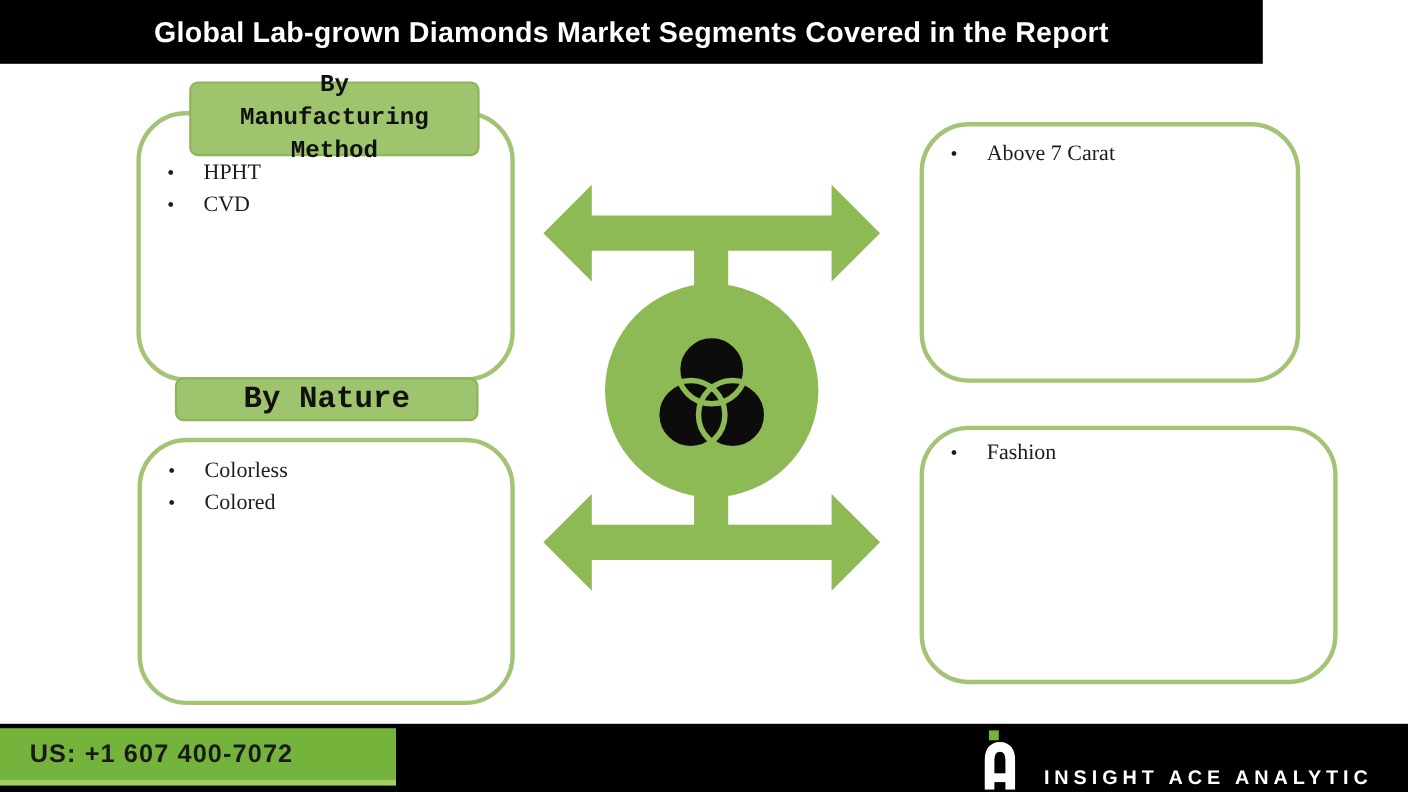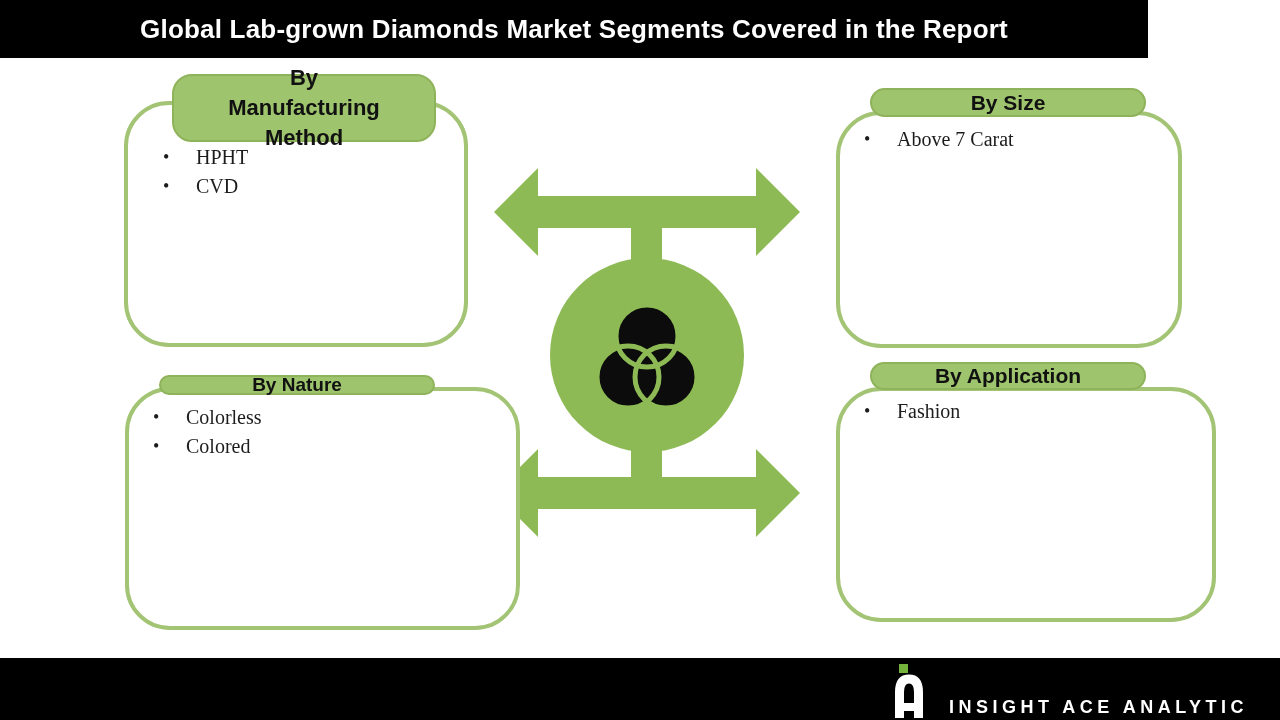--- a/index.html
+++ b/index.html
@@ -28,38 +28,38 @@
     font-family:"Liberation Sans",sans-serif;
   }
 
   
   .seg-box{
     position:absolute;background:#ffffff;border:4px solid var(--box-border);
     border-radius:45px;
   }
   .seg-box.pos1{left:124px;top:101px;width:344px;height:246px;}
   .seg-box.pos2{left:836px;top:111px;width:346px;height:237px;}
-  .seg-box.pos3{left:125px;top:387px;width:395px;height:243px;}
+  .seg-box.pos3{left:125px;top:398px;width:343px;height:243px;}
   .seg-box.pos4{left:836px;top:387px;width:380px;height:235px;}
 
   .seg-tab{
     position:absolute;background:var(--tab-fill);border:2px solid var(--tab-border);
-    border-radius:20px;display:flex;align-items:center;justify-content:center;
-    text-align:center;font-family:Liberation Sans, sans-serif;font-weight:bold;
+    border-radius:8px;display:flex;align-items:center;justify-content:center;
+    text-align:center;font-family:Liberation Mono, monospace;font-weight:bold;
     color:#111111;z-index:5;
   }
   .seg-tab.tab1{left:172px;top:74px;width:264px;height:68px;font-size:22px;line-height:30px;padding:0 40px;}
   .seg-tab.tab2{left:870px;top:88px;width:276px;height:29px;font-size:21px;}
-  .seg-tab.tab3{left:159px;top:375px;width:276px;height:20px;font-size:19px;}
+  .seg-tab.tab3{left:159px;top:343px;width:276px;height:40px;font-size:28px;}
   .seg-tab.tab4{left:870px;top:362px;width:276px;height:28px;font-size:21px;}
 
   .seg-list{list-style:none;font-family:"Liberation Serif",serif;font-size:20px;color:#1c1c1c;}
   .seg-list li{display:flex;line-height:24px;margin-bottom:5px;padding-left:24px;}
   .seg-list li::before{content:"\2022";width:33px;flex:0 0 33px;font-size:18px;}
-  .seg-box.pos1 .seg-list{padding-top:40px;padding-left:11px;}
+  .seg-box.pos1 .seg-list{padding-top:40px;}
   .seg-box.pos2 .seg-list{padding-top:12px;}
   .seg-box.pos3 .seg-list{padding-top:14px;}
   .seg-box.pos4 .seg-list{padding-top:8px;}
 
   
   .center-svg{position:absolute;left:480px;top:160px;width:330px;height:405px;}
   .green-shape{fill:var(--diagram-green);}
   .venn-fill{fill:var(--icon-black);}
   .venn-ring{fill:none;stroke:var(--diagram-green);stroke-width:5;}
 
@@ -108,38 +108,39 @@
       <li>CVD</li>
     </ul>
   </div>
   <div class="seg-tab tab1">By Manufacturing Method</div>
 
   <div class="seg-box pos2">
     <ul class="seg-list">
       <li>Above 7 Carat</li>
     </ul>
   </div>
-  <div class="seg-tab tab2">By Size</div>
 
   <div class="seg-box pos3">
     <ul class="seg-list">
       <li>Colorless</li>
       <li>Colored</li>
     </ul>
   </div>
   <div class="seg-tab tab3">By Nature</div>
 
   <div class="seg-box pos4">
     <ul class="seg-list">
       <li>Fashion</li>
     </ul>
   </div>
-  <div class="seg-tab tab4">By Application</div>
 
   <div class="footer-bar"></div>
+  <div class="footer-phone">
+    <span>US: +1 607 400-7072</span>
+  </div>
   <div class="brand">
     <svg width="28" height="56" viewBox="0 0 28 56" aria-hidden="true">
       <rect x="4" y="2" width="9" height="9" fill="var(--footer-green)"></rect>
       <path d="M 4.5,56 V 30 Q 4.5,17 14,17 Q 23.5,17 23.5,30 V 56" fill="none" stroke="#ffffff" stroke-width="9"></path>
       <rect x="2" y="41" width="24" height="8" fill="#ffffff"></rect>
     </svg>
     <span class="brand-text">INSIGHT ACE ANALYTIC</span>
   </div>
 
 </div>

